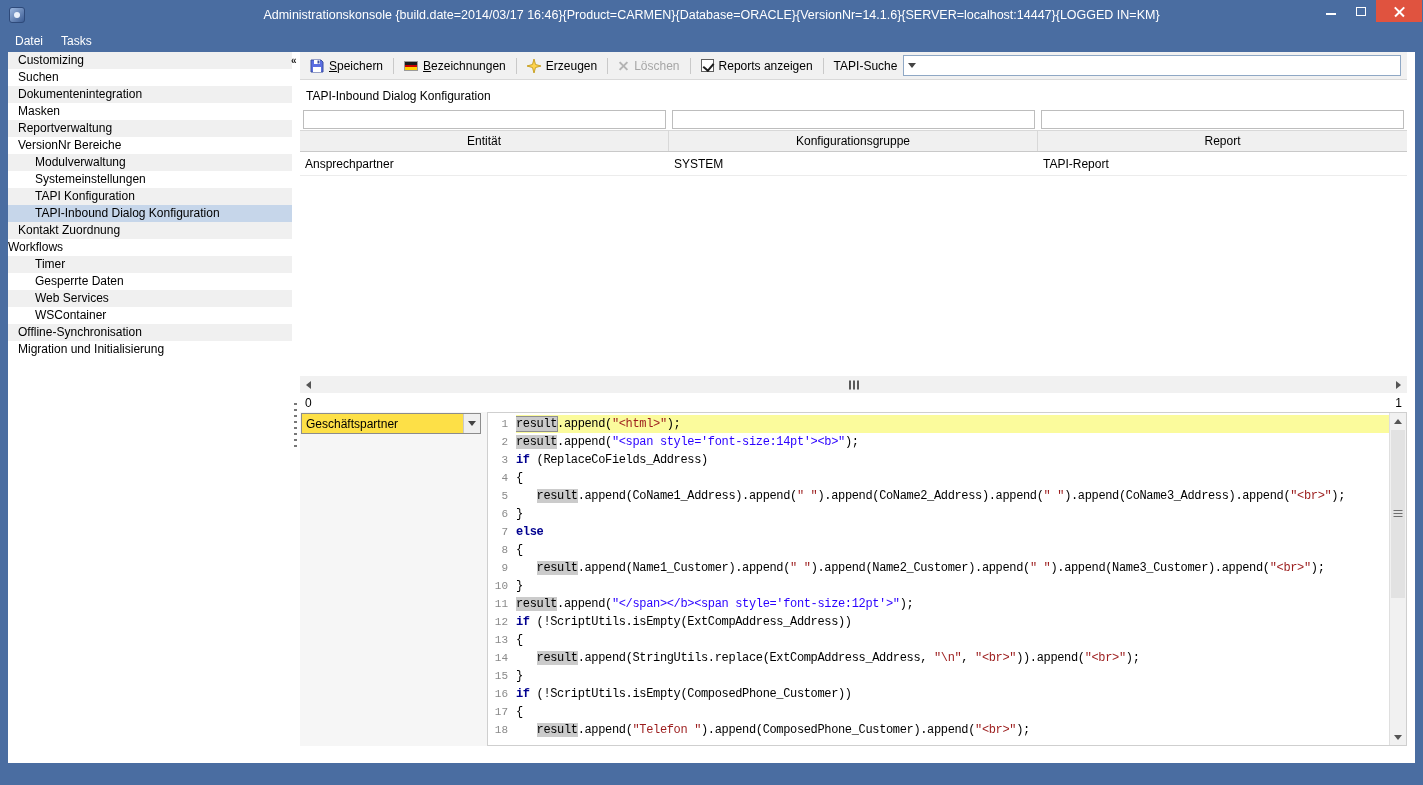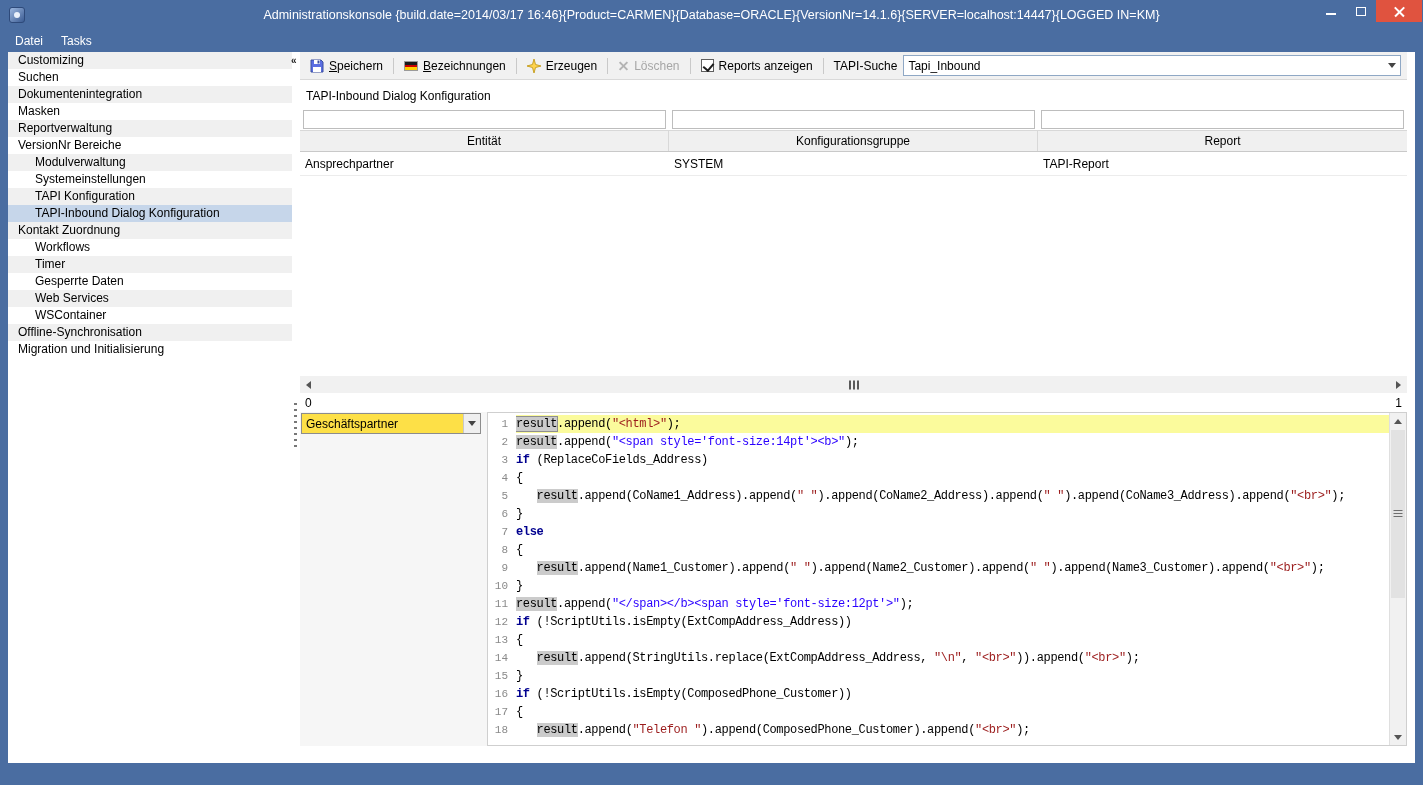--- a/index.html
+++ b/index.html
@@ -151,21 +151,21 @@
         <div class="side-item" style="padding-left: 10px;">Suchen</div>
         <div class="side-item stripe" style="padding-left: 10px;">Dokumentenintegration</div>
         <div class="side-item" style="padding-left: 10px;">Masken</div>
         <div class="side-item stripe" style="padding-left: 10px;">Reportverwaltung</div>
         <div class="side-item" style="padding-left: 10px;">VersionNr Bereiche</div>
         <div class="side-item stripe" style="padding-left: 27px;">Modulverwaltung</div>
         <div class="side-item" style="padding-left: 27px;">Systemeinstellungen</div>
         <div class="side-item stripe" style="padding-left: 27px;">TAPI Konfiguration</div>
         <div class="side-item sel" style="padding-left: 27px;">TAPI-Inbound Dialog Konfiguration</div>
         <div class="side-item stripe" style="padding-left: 10px;">Kontakt Zuordnung</div>
-        <div class="side-item" style="padding-left: 27px;">Workflows</div>
+        <div class="side-item" style="">Workflows</div>
         <div class="side-item stripe" style="padding-left: 27px;">Timer</div>
         <div class="side-item" style="padding-left: 27px;">Gesperrte Daten</div>
         <div class="side-item stripe" style="padding-left: 27px;">Web Services</div>
         <div class="side-item" style="padding-left: 27px;">WSContainer</div>
         <div class="side-item stripe" style="padding-left: 10px;">Offline-Synchronisation</div>
         <div class="side-item" style="padding-left: 10px;">Migration und Initialisierung</div>
       </div>
 
     <div class="vsplit">
       <span class="collapse-chevron">«</span>
@@ -202,21 +202,20 @@
           <span class="lbl">Löschen</span>
         </div>
         <div class="tsep"></div>
         <div class="tbtn">
           <span class="cb"></span>
           <span class="lbl">Reports anzeigen</span>
         </div>
         <div class="tsep"></div>
         <span class="search-label">TAPI-Suche</span>
         <div class="combo">
-          <input type="text" value="Tapi_Inbound" style="">
           <span class="dd">
               <span class="arr-down"></span>
             </span>
         </div>
       </div>
 
       <div class="sec-title">TAPI-Inbound Dialog Konfiguration</div>
 
       <div class="grid-filters" id="grid-filters">
           <div class="fcell"><input class="filter-input" style=""></div>

